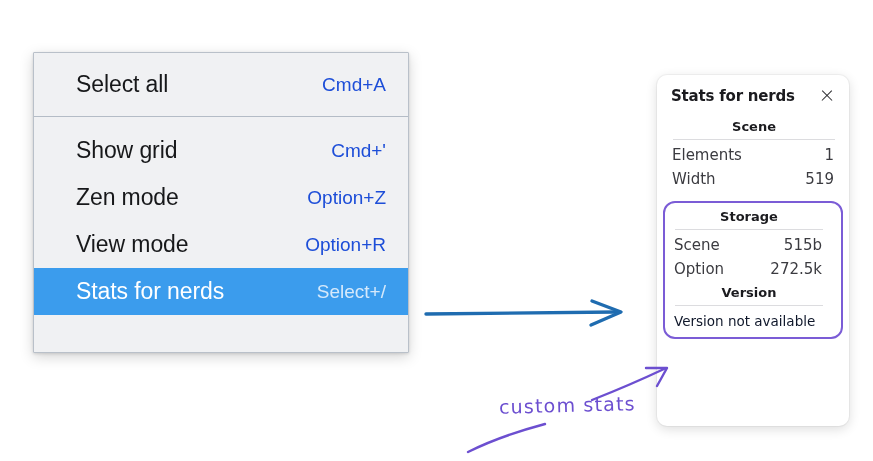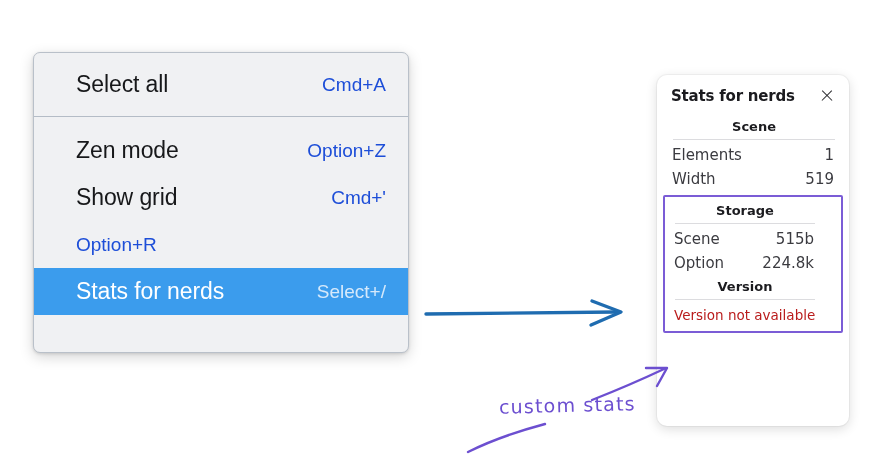--- a/index.html
+++ b/index.html
@@ -18,21 +18,21 @@
 
   
   #context-menu {
     position: absolute;
     left: 33px;
     top: 52px;
     width: 376px;
     height: 301px;
     background: #f0f1f3;
     border: 1px solid #b9c0c9;
-    border-radius: 7px;
+    border-radius: 1px;
     box-shadow: 0 4px 14px rgba(0,0,0,0.17), 0 1px 3px rgba(0,0,0,0.12);
     box-sizing: border-box;
     overflow: hidden;
   }
   .menu-section {
     padding: 0;
   }
   .menu-section.first {
     padding-top: 8px;
     padding-bottom: 8px;
@@ -146,28 +146,28 @@
     font-size: 15px;
     color: #3b3b40;
     padding: 3px 3px 3px 1px;
     line-height: 18px;
   }
   .stat-row .k { white-space: nowrap; }
   .stat-row .v { white-space: nowrap; }
 
   .highlight-box {
     border: 2px solid #7b5cd6;
-    border-radius: 2px;
-    margin: 4px -6px 0 -8px;
-    padding: 2px 24px 6px 8px;
+    border-radius: 12px;
+    margin: 10px -6px 0 -8px;
+    padding: 2px 16px 6px 8px;
     box-sizing: border-box;
   }
   .version-line {
     font-size: 13.5px;
-    color: #b91c1c;
+    color: #0f172a;
     padding: 4px 1px 2px 1px;
     white-space: nowrap;
   }
 
   
   #annotations {
     position: absolute;
     left: 0; top: 0;
     width: 873px; height: 461px;
     pointer-events: none;
@@ -193,28 +193,29 @@
     <div class="menu-item">
       <span class="label">Select all</span>
       <span class="shortcut">Cmd+A</span>
     </div>
   </div>
 
   <div class="menu-divider"></div>
 
   <div class="menu-section second">
     <div class="menu-item">
+      <span class="label">Show grid</span>
+      <span class="shortcut">Cmd+'</span>
+    </div>
+    <div class="menu-item">
       <span class="label">Zen mode</span>
       <span class="shortcut">Option+Z</span>
     </div>
     <div class="menu-item">
-      <span class="label">Show grid</span>
-      <span class="shortcut">Cmd+'</span>
-    </div>
-    <div class="menu-item">
+      <span class="label">View mode</span>
       <span class="shortcut">Option+R</span>
     </div>
     <div class="menu-item highlighted">
       <span class="label">Stats for nerds</span>
       <span class="shortcut">Select+/</span>
     </div>
   </div>
 
   <div class="menu-tail"></div>
 </div>
@@ -243,21 +244,21 @@
 
     <div>
       <div class="section-head">Storage</div>
       <div class="hr"></div>
       <div class="stat-row">
         <span class="k">Scene</span>
         <span class="v">515b</span>
       </div>
       <div class="stat-row">
         <span class="k">Option</span>
-        <span class="v">224.8k</span>
+        <span class="v">272.5k</span>
       </div>
     </div>
 
     <div>
       <div class="section-head">Version</div>
       <div class="hr"></div>
       <div class="version-line">Version not available</div>
     </div>
 
   </div>

